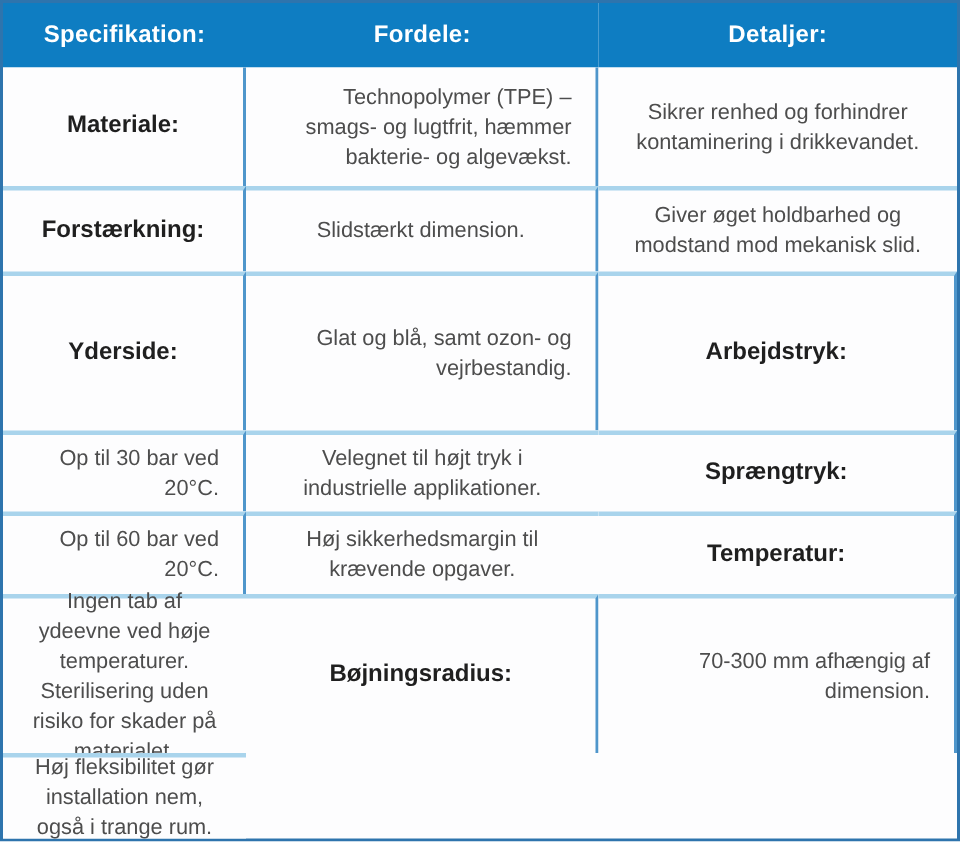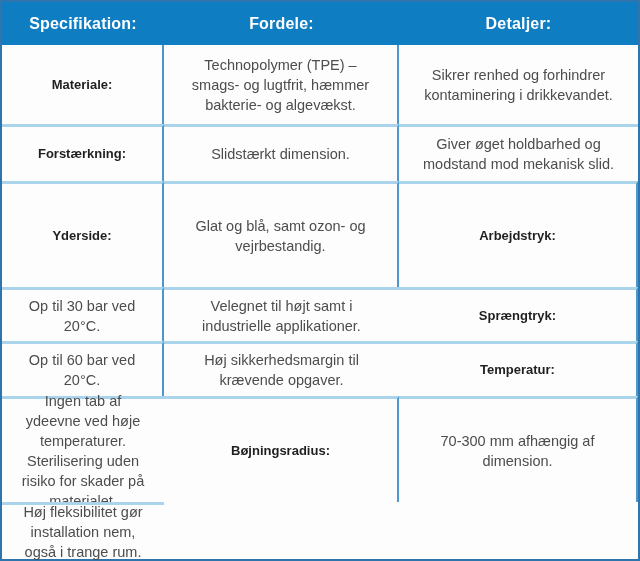--- a/index.html
+++ b/index.html
@@ -38,24 +38,24 @@
     display:flex;align-items:center;justify-content:center;
     text-align:center;
     padding:6px 16px;
     background:var(--cell-bg);
     font-size:14.5px;
     line-height:1.38;
     color:var(--cell-text);
   }
   .td.spec{
     font-weight:700;
-    font-size:13px;
+    font-size:16px;
     color:var(--label-text);
   }
-  .td.c1,.td.c2{border-right:2px solid var(--column-separator);}
+  .td.c1,.td.c2{border-right:2px solid var(--column-separator);text-align:right;}
   .td.sep{border-top:3px solid var(--row-separator);}
 </style>
 </head>
 <body>
 
 <div class="spec-table">
 
   <div class="th">Specifikation:</div>
   <div class="th">Fordele:</div>
   <div class="th">Detaljer:</div>
@@ -66,21 +66,21 @@
 
   <div class="td spec c1 sep">Forstærkning:</div>
   <div class="td c2 sep">Slidstærkt dimension.</div>
   <div class="td sep">Giver øget holdbarhed og modstand mod mekanisk slid.</div>
 
   <div class="td spec c1 sep">Yderside:</div>
   <div class="td c2 sep">Glat og blå, samt ozon- og vejrbestandig.</div>
 
   <div class="td spec c1 sep">Arbejdstryk:</div>
   <div class="td c2 sep">Op til 30 bar ved 20°C.</div>
-  <div class="td sep">Velegnet til højt samt i industrielle applikationer.</div>
+  <div class="td sep">Velegnet til højt tryk i industrielle applikationer.</div>
 
   <div class="td spec c1 sep">Sprængtryk:</div>
   <div class="td c2 sep">Op til 60 bar ved 20°C.</div>
   <div class="td sep">Høj sikkerhedsmargin til krævende opgaver.</div>
 
   <div class="td spec c1 sep">Temperatur:</div>
   <div class="td sep">Ingen tab af ydeevne ved høje temperaturer. Sterilisering uden risiko for skader på materialet.</div>
 
   <div class="td spec c1 sep">Bøjningsradius:</div>
   <div class="td c2 sep">70-300 mm afhængig af dimension.</div>

